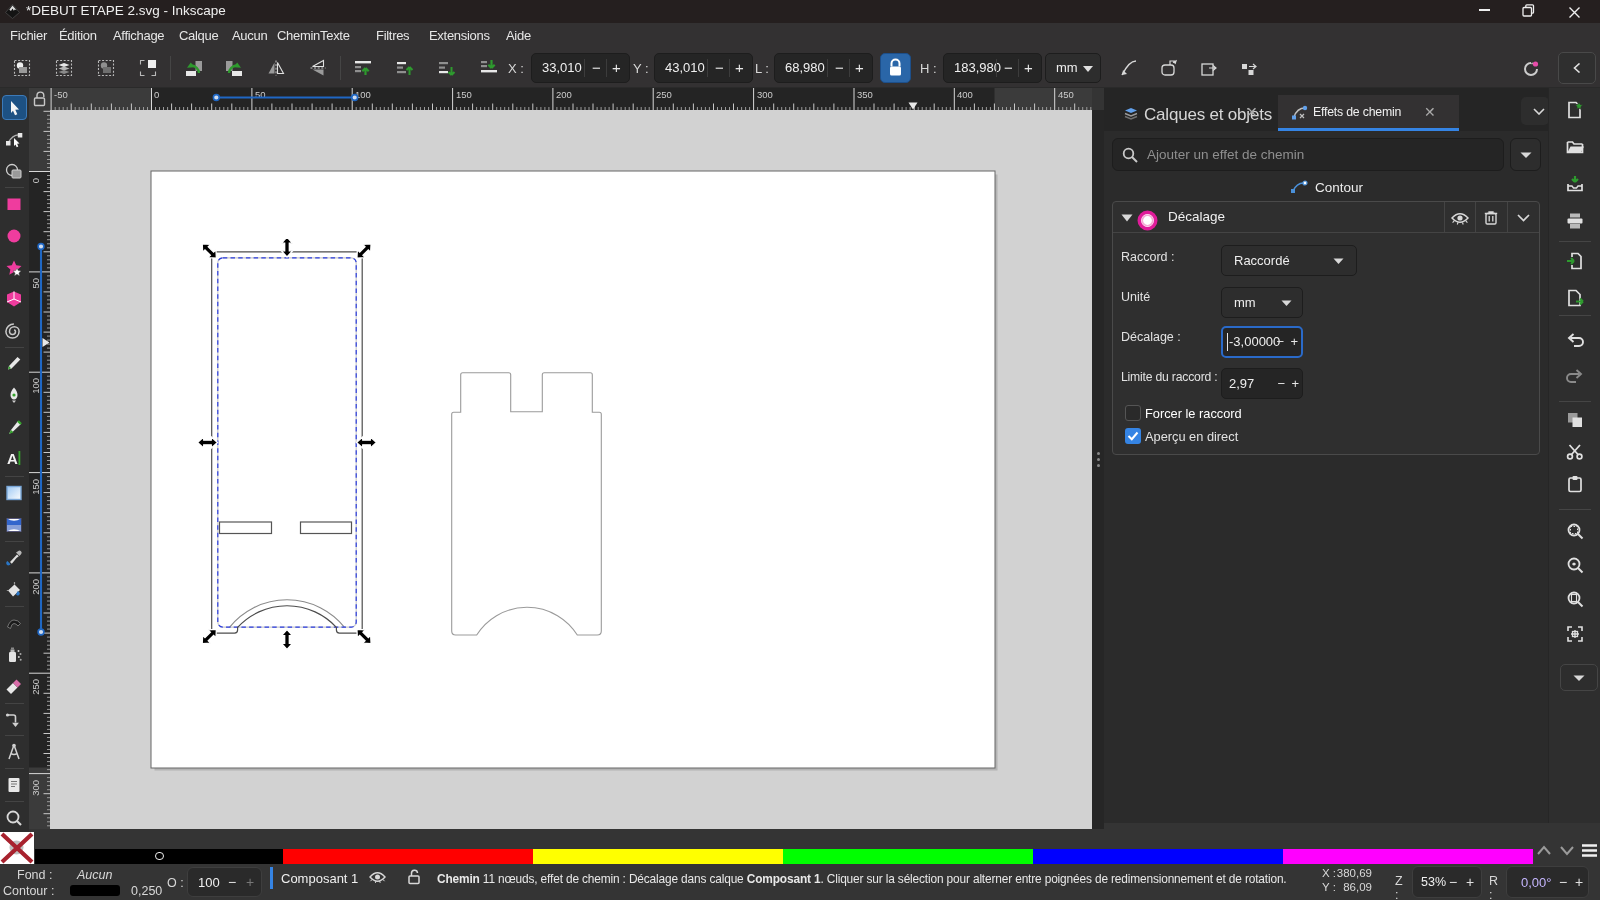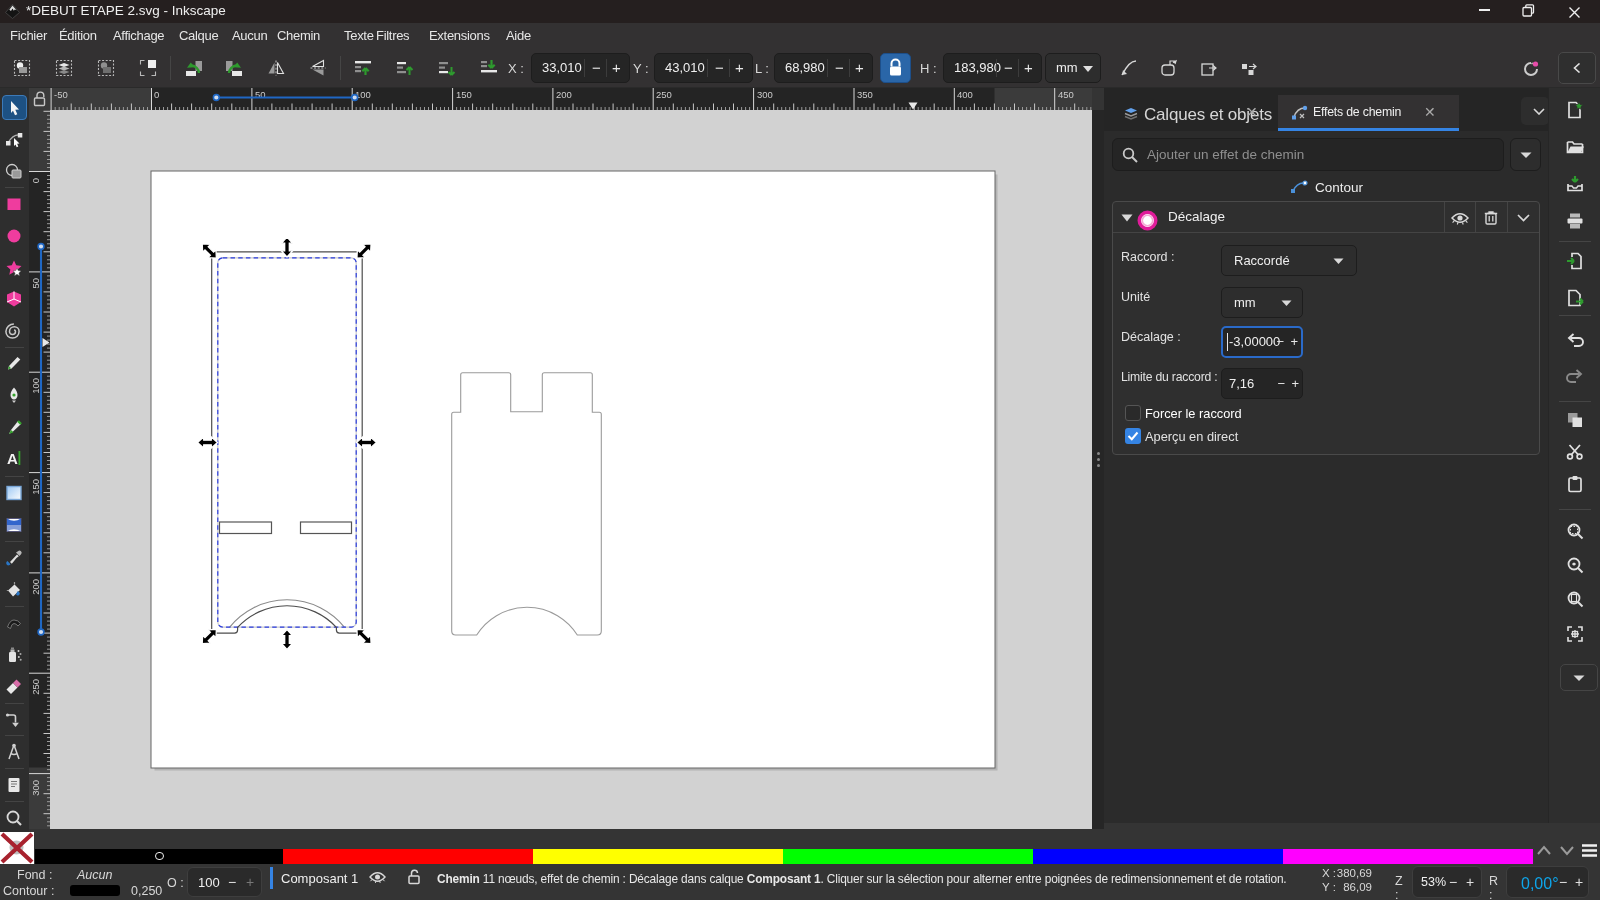--- a/index.html
+++ b/index.html
@@ -34,21 +34,21 @@
         <path d="M0.5 0.5 L10.5 10.5 M10.5 0.5 L0.5 10.5" stroke="#efefef" stroke-width="1.4"></path>
       </svg></div>
   </div>
 <div id="menubar">
     <span class="menuitem" style="left:10px">Fichier</span>
     <span class="menuitem" style="left:59px">Édition</span>
     <span class="menuitem" style="left:113px">Affichage</span>
     <span class="menuitem" style="left:179px">Calque</span>
     <span class="menuitem" style="left:232px">Aucun</span>
     <span class="menuitem" style="left:277px">Chemin</span>
-    <span class="menuitem" style="left:344px">Texte</span>
+    <span class="menuitem" style="left:320px">Texte</span>
     <span class="menuitem" style="left:376px">Filtres</span>
     <span class="menuitem" style="left:429px">Extensions</span>
     <span class="menuitem" style="left:506px">Aide</span>
   </div>
 <div id="toolbar">
     <div class="abs" style="left:13px;top:11px"><svg width="18" height="18" viewBox="0 0 18 18" style="">
         <rect x="1.5" y="1.5" width="15" height="15" stroke="#b9b9b9" stroke-width="1.1" stroke-dasharray="2 1.6" fill="none"></rect>
         <circle cx="7" cy="6.5" r="3.2" fill="#f0f0f0"></circle>
         <rect x="6" y="8" width="8" height="6" fill="#9a9a9a"></rect>
       </svg></div>
@@ -510,21 +510,21 @@
       </div>
       <span class="abs" style="left:8px;top:128px;color:#e2e2e2;font-size:12.5px">Décalage :</span>
       <div class="abs" style="left:108px;top:124px;width:82px;height:32px;background:#252525;border:2px solid #2a6ac9;border-radius:5px;color:#eee;font-size:13px">
         <div style="position:absolute;left:4px;top:5px;width:1px;height:18px;background:#e8e8e8"></div>
         <span style="position:absolute;left:6px;top:6px">-3,00000</span>
         <span style="position:absolute;right:17px;top:6px;color:#e8e8e8">−</span>
         <span style="position:absolute;right:3px;top:6px;color:#e8e8e8">+</span>
       </div>
       <span class="abs" style="left:8px;top:168px;color:#e2e2e2;font-size:12.2px;letter-spacing:-0.2px">Limite du raccord :</span>
       <div class="abs" style="left:108px;top:166px;width:82px;height:31px;background:#252525;border:1px solid #1d1d1d;border-radius:5px;color:#eee;font-size:13px">
-        <span style="position:absolute;left:7px;top:7px">7,16</span>
+        <span style="position:absolute;left:7px;top:7px">2,97</span>
         <span style="position:absolute;right:17px;top:7px;color:#e8e8e8">−</span>
         <span style="position:absolute;right:3px;top:7px;color:#e8e8e8">+</span>
       </div>
       <div class="chk" style="left:12px;top:203px;background:#2a2a2a;border:1px solid #555"></div>
       <span class="abs" style="left:32px;top:204px;color:#ffffff;font-size:12.8px">Forcer le raccord</span>
       <div class="chk" style="left:12px;top:226px;background:#3584e4">
         <svg width="12" height="10" viewBox="0 0 12 10" style="position:absolute;left:2px;top:3px">
           <path d="M1.5 5 L4.8 8.2 L10.5 1.5" fill="none" stroke="#fff" stroke-width="2"></path>
         </svg>
       </div>
@@ -657,16 +657,16 @@
     <span class="abs" style="left:1322px;top:17px;font-size:11.5px;color:#d8d8d8">Y :</span>
     <span class="abs" style="left:1336px;top:17px;font-size:11.5px;color:#d8d8d8;width:36px;text-align:right">86,09</span>
     <span class="abs" style="left:1395px;top:10px;font-size:12.5px;color:#d8d8d8">Z :</span>
     <div class="abs" style="left:1412px;top:2px;width:70px;height:32px;background:#2a2a2a;border:1px solid #3e3e3e;border-radius:6px">
       <span style="position:absolute;left:8px;top:8px;font-size:12.5px;color:#f0f0f0">53%</span>
       <span style="position:absolute;left:36px;top:7px;color:#e0e0e0;font-size:14px">−</span>
       <span style="position:absolute;left:53px;top:7px;color:#e0e0e0;font-size:14px">+</span>
     </div>
     <span class="abs" style="left:1489px;top:10px;font-size:12.5px;color:#d8d8d8">R :</span>
     <div class="abs" style="left:1506px;top:2px;width:83px;height:32px;background:#2a2a2a;border:1px solid #3e3e3e;border-radius:6px">
-      <span style="position:absolute;left:14px;top:8px;font-size:16px;color:#0ea5e9">0,00°</span>
+      <span style="position:absolute;left:14px;top:8px;font-size:13px;color:#c4b5fd">0,00°</span>
       <span style="position:absolute;left:52px;top:7px;color:#e0e0e0;font-size:14px">−</span>
       <span style="position:absolute;left:68px;top:7px;color:#e0e0e0;font-size:14px">+</span>
     </div>
   </div>
 </body></html>

